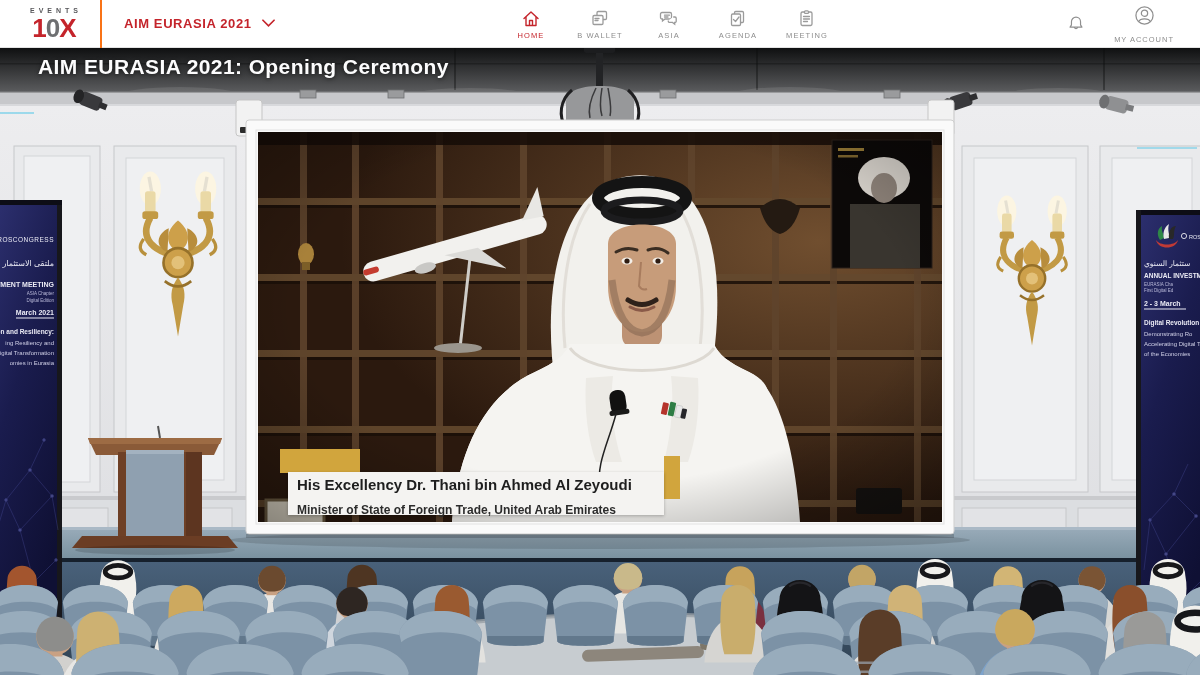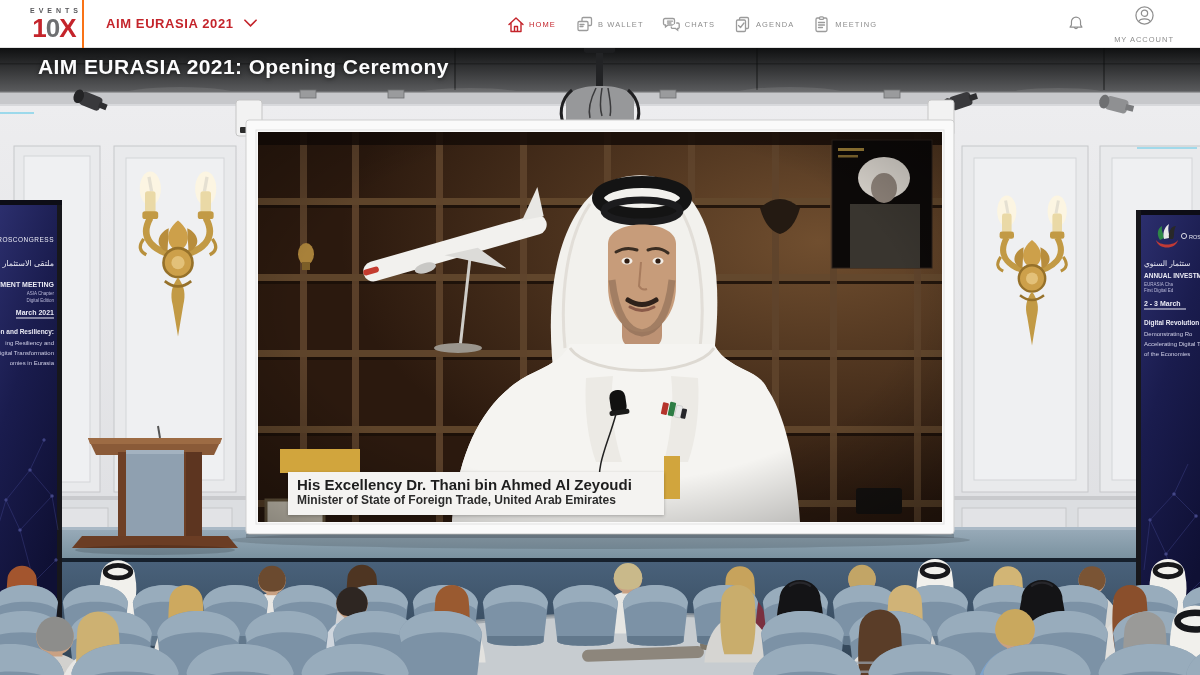--- a/index.html
+++ b/index.html
@@ -1,47 +1,47 @@
 <!DOCTYPE html>
 <html><head>
 <meta charset="utf-8">
 <style>
   html,body{margin:0;padding:0;background:#fff;}
   *{box-sizing:border-box;}
   .app{position:relative;width:1200px;height:675px;overflow:hidden;font-family:"Liberation Sans",sans-serif;background:#fff;}
 
   
   .header{position:absolute;top:0;left:0;width:1200px;height:48px;background:#fff;display:flex;align-items:center;padding:0 26px;border-bottom:1px solid #e3e3e3;z-index:20;}
-  .logo{display:flex;flex-direction:column;align-items:center;line-height:1;}
+  .logo{display:flex;flex-direction:column;align-items:center;line-height:1;margin-right:18px;}
   .logo-top{font-size:7px;font-weight:700;letter-spacing:4px;color:#57575a;margin-bottom:1px;padding-left:4px;}
   .logo-main{font-size:26px;font-weight:800;letter-spacing:-1px;}
   .logo-main .red{color:#c4242b;}
   .logo-main .gray{color:#6e6f71;}
   .selector{display:flex;align-items:center;gap:10px;border-left:2px solid #f97316;padding-left:22px;height:48px;cursor:pointer;}
   .selector-label{color:#c4242b;font-weight:700;font-size:13px;letter-spacing:.6px;}
   .nav{position:absolute;left:505px;top:0;height:48px;display:flex;align-items:center;gap:17px;}
-  .nav-item{display:flex;flex-direction:row;align-items:center;gap:2px;cursor:pointer;min-width:52px;}
+  .nav-item{display:flex;flex-direction:column;align-items:center;gap:2px;cursor:pointer;min-width:52px;}
   .nav-item .lbl{font-size:7.5px;letter-spacing:1.1px;color:#8d8d8d;font-weight:500;}
   .nav-item.active .lbl{color:#c4242b;}
   .nav-item svg{stroke:#9b9b9b;}
   .nav-item.active svg{stroke:#c4242b;}
   .hdr-right{margin-left:auto;display:flex;align-items:center;gap:28px;}
   .bell{cursor:pointer;display:flex;align-items:center;}
   .account{display:flex;flex-direction:column;align-items:center;gap:8px;cursor:pointer;}
   .account .lbl{font-size:7.5px;letter-spacing:1px;color:#8d8d8d;}
 
   
   .scene{position:absolute;top:48px;left:0;width:1200px;height:627px;overflow:hidden;}
   .scene svg{position:absolute;top:0;left:0;}
   .session-title{position:absolute;top:7px;left:38px;color:#fcfcfd;font-size:21px;font-weight:600;letter-spacing:.4px;text-shadow:0 1px 4px rgba(0,0,0,.55);z-index:6;}
   .cap-gold-a{position:absolute;left:280px;top:401px;width:80px;height:24px;background:#d1a53d;z-index:4;}
   .cap-gold-b{position:absolute;left:664px;top:408px;width:16px;height:43px;background:#d1a53d;z-index:4;}
   .caption{position:absolute;left:288px;top:424px;width:376px;height:43px;background:#f4f3f1;z-index:5;padding:4px 9px 0;box-shadow:0 1px 3px rgba(0,0,0,.25);}
   .cap-name{font-size:15px;font-weight:700;color:#1e1e1e;line-height:1.15;white-space:nowrap;}
-  .cap-title{font-size:12px;font-weight:700;color:#2c2c2c;line-height:1.25;white-space:nowrap;}
+  .cap-title{font-size:12px;font-weight:700;color:#2c2c2c;line-height:1.25;white-space:nowrap;margin-top:10px;}
   svg text{font-family:"Liberation Sans",sans-serif;}
 </style>
 </head>
 <body>
 
 <div class="app">
 
   <div class="header">
     <div class="logo">
       <div class="logo-top">EVENTS</div>
@@ -68,21 +68,21 @@
             <path d="M6,10.5 h4 M6,12.5 h3" stroke-linecap="round"></path>
           </svg>
         <span class="lbl">B WALLET</span>
       </div>
       <div class="nav-item">
         <svg width="22" height="21" viewBox="0 0 22 21" fill="none" stroke-width="1.3">
             <path d="M4,4.5 h8 a1.5,1.5 0 0 1 1.5,1.5 v3.5 a1.5,1.5 0 0 1 -1.5,1.5 h-5 l-2.5,2 v-2 h-0.5 a1.5,1.5 0 0 1 -1.5,-1.5 v-3.5 a1.5,1.5 0 0 1 1.5,-1.5 Z" fill="#fff"></path>
             <path d="M15.2,9 h1.8 a1.2,1.2 0 0 1 1.2,1.2 v3 a1.2,1.2 0 0 1 -1.2,1.2 h-0.3 v1.8 l-2.2,-1.8 h-3 a1.2,1.2 0 0 1 -1.2,-1.2 v-0.8" fill="#fff"></path>
             <path d="M6.5,7.2 h5 M6.5,9 h3.5" stroke-linecap="round"></path>
           </svg>
-        <span class="lbl">CHATS</span>
+        <span class="lbl">ASIA</span>
       </div>
       <div class="nav-item">
         <svg width="22" height="21" viewBox="0 0 22 21" fill="none" stroke-width="1.3">
             <rect x="7.5" y="3.5" width="9" height="11" rx="1.2" fill="#fff"></rect>
             <rect x="4.5" y="6" width="9" height="11.5" rx="1.2" fill="#fff"></rect>
             <path d="M6.5,11.5 l2,2 l3.5,-4.5" stroke-linecap="round" stroke-linejoin="round"></path>
           </svg>
         <span class="lbl">AGENDA</span>
       </div>
       <div class="nav-item">

